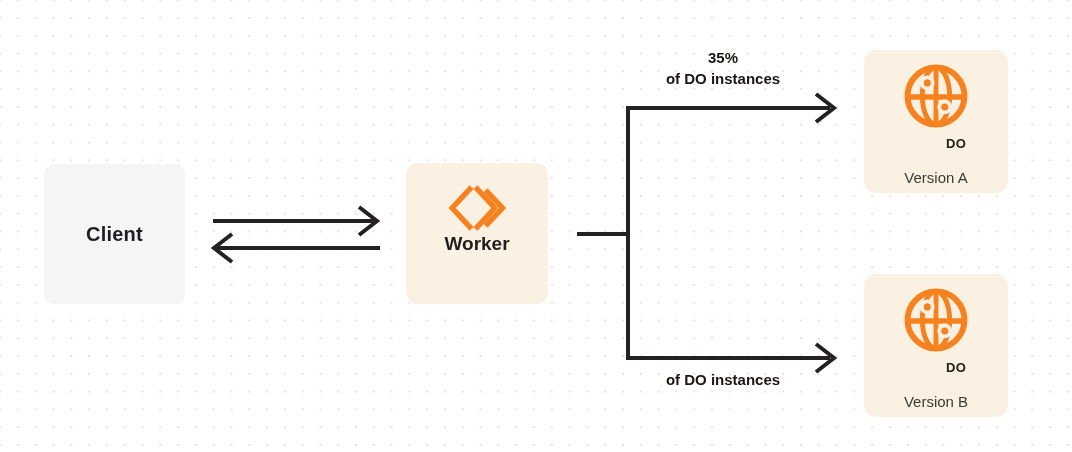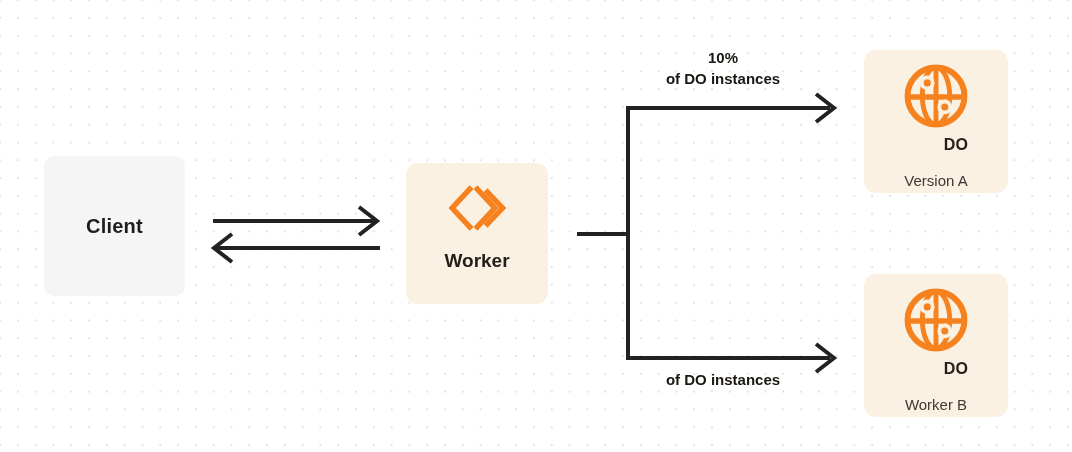--- a/index.html
+++ b/index.html
@@ -19,44 +19,44 @@
     pointer-events: none;
   }
   .box {
     position: absolute;
     display: flex;
     flex-direction: column;
     align-items: center;
     box-sizing: border-box;
   }
   .client-box {
-    left: 44px; top: 156px; width: 141px; height: 140px;
+    left: 44px; top: 164px; width: 141px; height: 140px;
     background: #f5f5f6; border-radius: 10px;
     justify-content: center;
   }
   .client-box .label {
     font-size: 20px; font-weight: 700; color: #1d1e20; letter-spacing: 0.2px;
   }
   .worker-box {
     left: 406px; top: 163px; width: 142px; height: 141px;
     background: #fbf1e2; border-radius: 12px;
   }
   .worker-box .icon { margin-top: 20px; }
   .worker-box .label {
-    margin-top: 17px; font-size: 19px; font-weight: 700; color: #211e1b; text-align: center;
+    font-size: 19px; font-weight: 700; color: #211e1b; text-align: center;
   }
   .do-box {
     width: 144px; height: 143px;
     background: #fbf1e2; border-radius: 12px;
   }
   .do-a { left: 864px; top: 50px; }
   .do-b { left: 864px; top: 274px; }
   .do-box .icon { margin-top: 11px; }
   .do-box .title {
-    margin-top: 5px; font-size: 16px; font-weight: 700; color: #242019; letter-spacing: 0.3px; margin-left: 40px;
+    margin-top: 5px; font-size: 13px; font-weight: 700; color: #242019; letter-spacing: 0.3px; margin-left: 40px;
   }
   .do-box .subtitle {
     margin-top: 18px; font-size: 15px; font-weight: 400; color: #3d3933;
   }
   .branch-label {
     position: absolute; left: 613px; width: 220px;
     text-align: center; color: #1a1712;
     font-size: 15px; font-weight: 700; line-height: 21px;
   }
   .branch-label.top { top: 47px; }
@@ -89,21 +89,21 @@
       <g stroke="#F6821F" stroke-width="7" fill="none" stroke-linejoin="miter" stroke-linecap="butt">
         <path d="M33,5 L8,32 L33,59"></path>
         <path d="M38,5 L63,32 L38,59"></path>
         <path d="M51,9 L73,32 L51,55"></path>
       </g>
     </svg>
     <span class="label">Worker</span>
   </div>
 
   <div class="branch-label top">
-    <div>10%</div>
+    <div>35%</div>
     <div>of DO instances</div>
   </div>
 
   <div class="branch-label bottom">
     <div>of DO instances</div>
   </div>
 
   <div class="box do-box do-a">
     <svg class="icon" width="70" height="70" viewBox="0 0 64 64">
       <g stroke="#F6821F" fill="none">
@@ -124,16 +124,16 @@
       <g stroke="#F6821F" fill="none">
         <circle cx="32" cy="32" r="26" stroke-width="5.5"></circle>
         <ellipse cx="32" cy="32" rx="12.5" ry="26" stroke-width="4.5"></ellipse>
         <line x1="32" y1="6" x2="32" y2="58" stroke-width="4.5"></line>
         <line x1="6" y1="33" x2="58" y2="33" stroke-width="5"></line>
       </g>
       <circle cx="24" cy="20" r="5" fill="#F6821F" stroke="#FBF1E2" stroke-width="3.5"></circle>
       <circle cx="40" cy="42" r="5" fill="#F6821F" stroke="#FBF1E2" stroke-width="3.5"></circle>
     </svg>
     <span class="title">DO</span>
-    <span class="subtitle">Worker B</span>
+    <span class="subtitle">Version B</span>
   </div>
 
 </div>
 
 </body></html>

